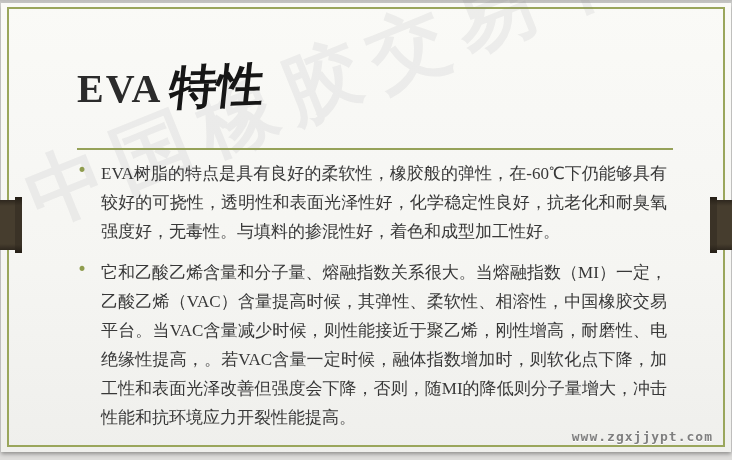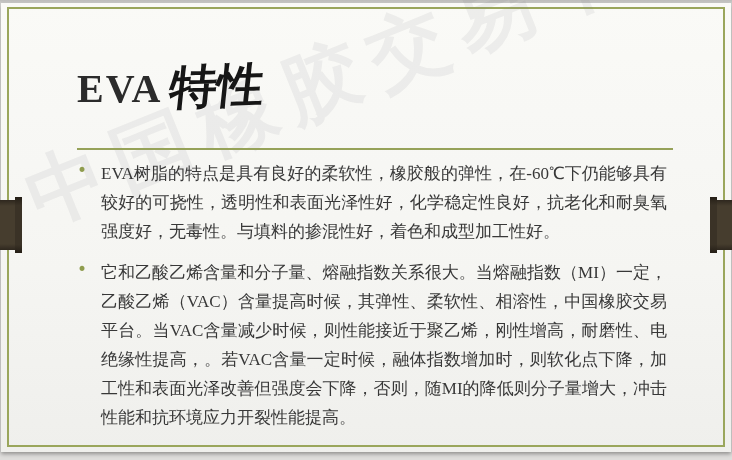--- a/index.html
+++ b/index.html
@@ -82,20 +82,21 @@
     <div class="bullet-item">
       <span class="bullet-marker">•</span>
       <div class="bullet-text">EVA树脂的特点是具有良好的柔软性，橡胶般的弹性，在-60℃下仍能够具有较好的可挠性，透明性和表面光泽性好，化学稳定性良好，抗老化和耐臭氧强度好，无毒性。与填料的掺混性好，着色和成型加工性好。</div>
     </div>
     <div class="bullet-item">
       <span class="bullet-marker">•</span>
       <div class="bullet-text">它和乙酸乙烯含量和分子量、熔融指数关系很大。当熔融指数（MI）一定，乙酸乙烯（VAC）含量提高时候，其弹性、柔软性、相溶性，中国橡胶交易平台。当VAC含量减少时候，则性能接近于聚乙烯，刚性增高，耐磨性、电绝缘性提高，。若VAC含量一定时候，融体指数增加时，则软化点下降，加工性和表面光泽改善但强度会下降，否则，随MI的降低则分子量增大，冲击性能和抗环境应力开裂性能提高。</div>
     </div>
   </div>
 
+  <div class="site-watermark">www.zgxjjypt.com</div>
 </div>
 
 <div class="clip clip-left">
   <div class="lip"></div>
 </div>
 <div class="clip clip-right">
   <div class="lip"></div>
 </div>
 
 </body></html>

